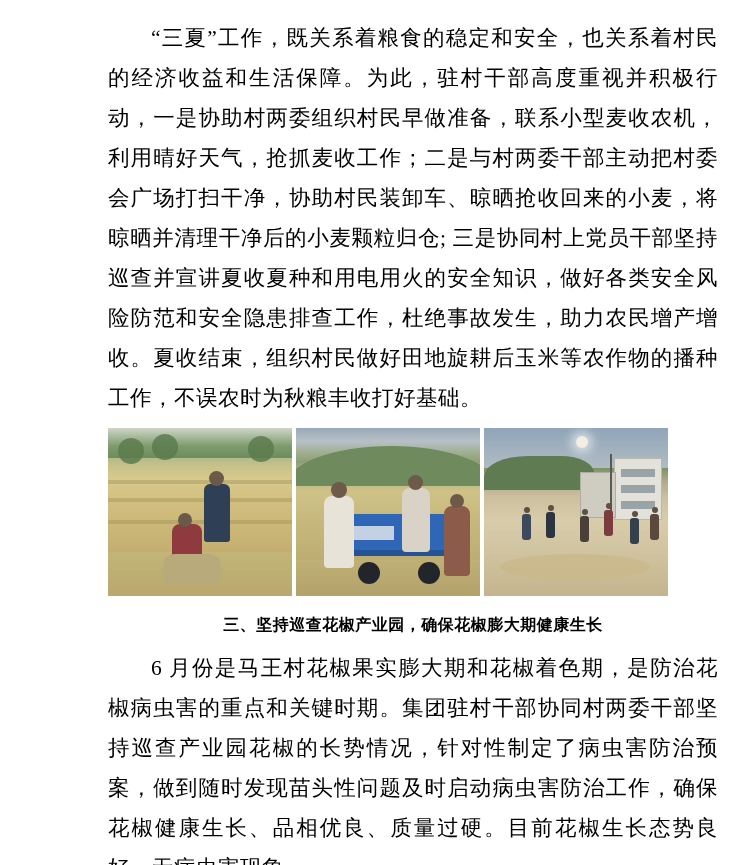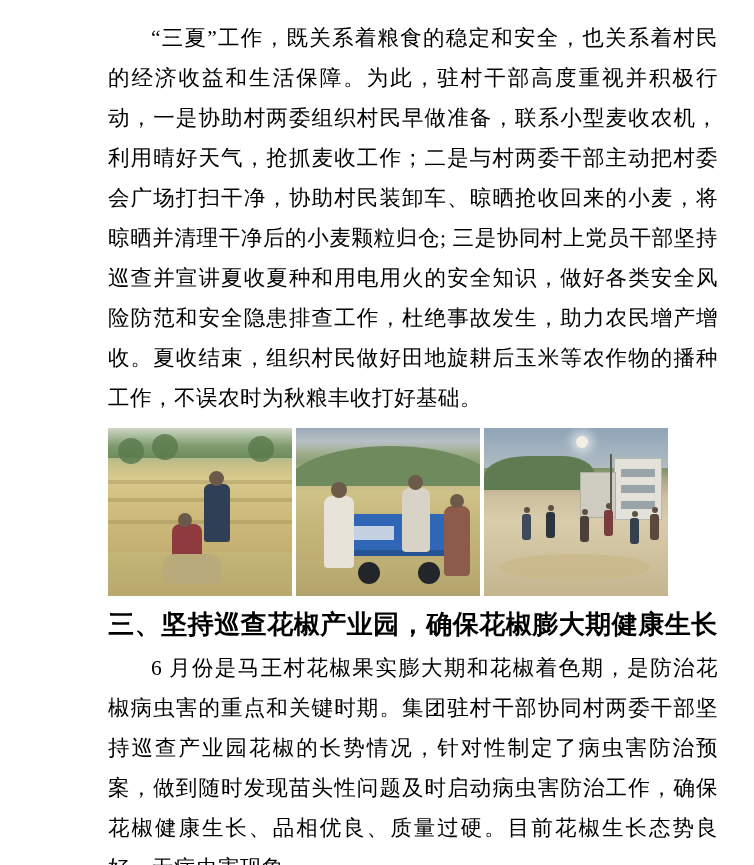--- a/index.html
+++ b/index.html
@@ -261,21 +261,21 @@
     background:#5f5042;
   }
   .p3 .pp.a { left: 38px; top: 86px; background:#3c4a5c; }
   .p3 .pp.b { left: 62px; top: 84px; background:#2c3440; }
   .p3 .pp.c { left: 96px; top: 88px; background:#4a4038; }
   .p3 .pp.d { left: 120px; top: 82px; background:#7a3c3c; }
   .p3 .pp.e { left: 146px; top: 90px; background:#35404d; }
   .p3 .pp.f { left: 166px; top: 86px; background:#5b4a3c; }
 
   .heading {
-    font-size: 26px;
+    font-size: 16px;
     line-height: 38px;
     font-weight: bold;
     text-align: center;
     letter-spacing: 0.5px;
     margin: 6px 0 4px 0;
     font-family: "Liberation Serif", "DejaVu Serif", serif;
   }
 </style>
 </head>
 <body>

